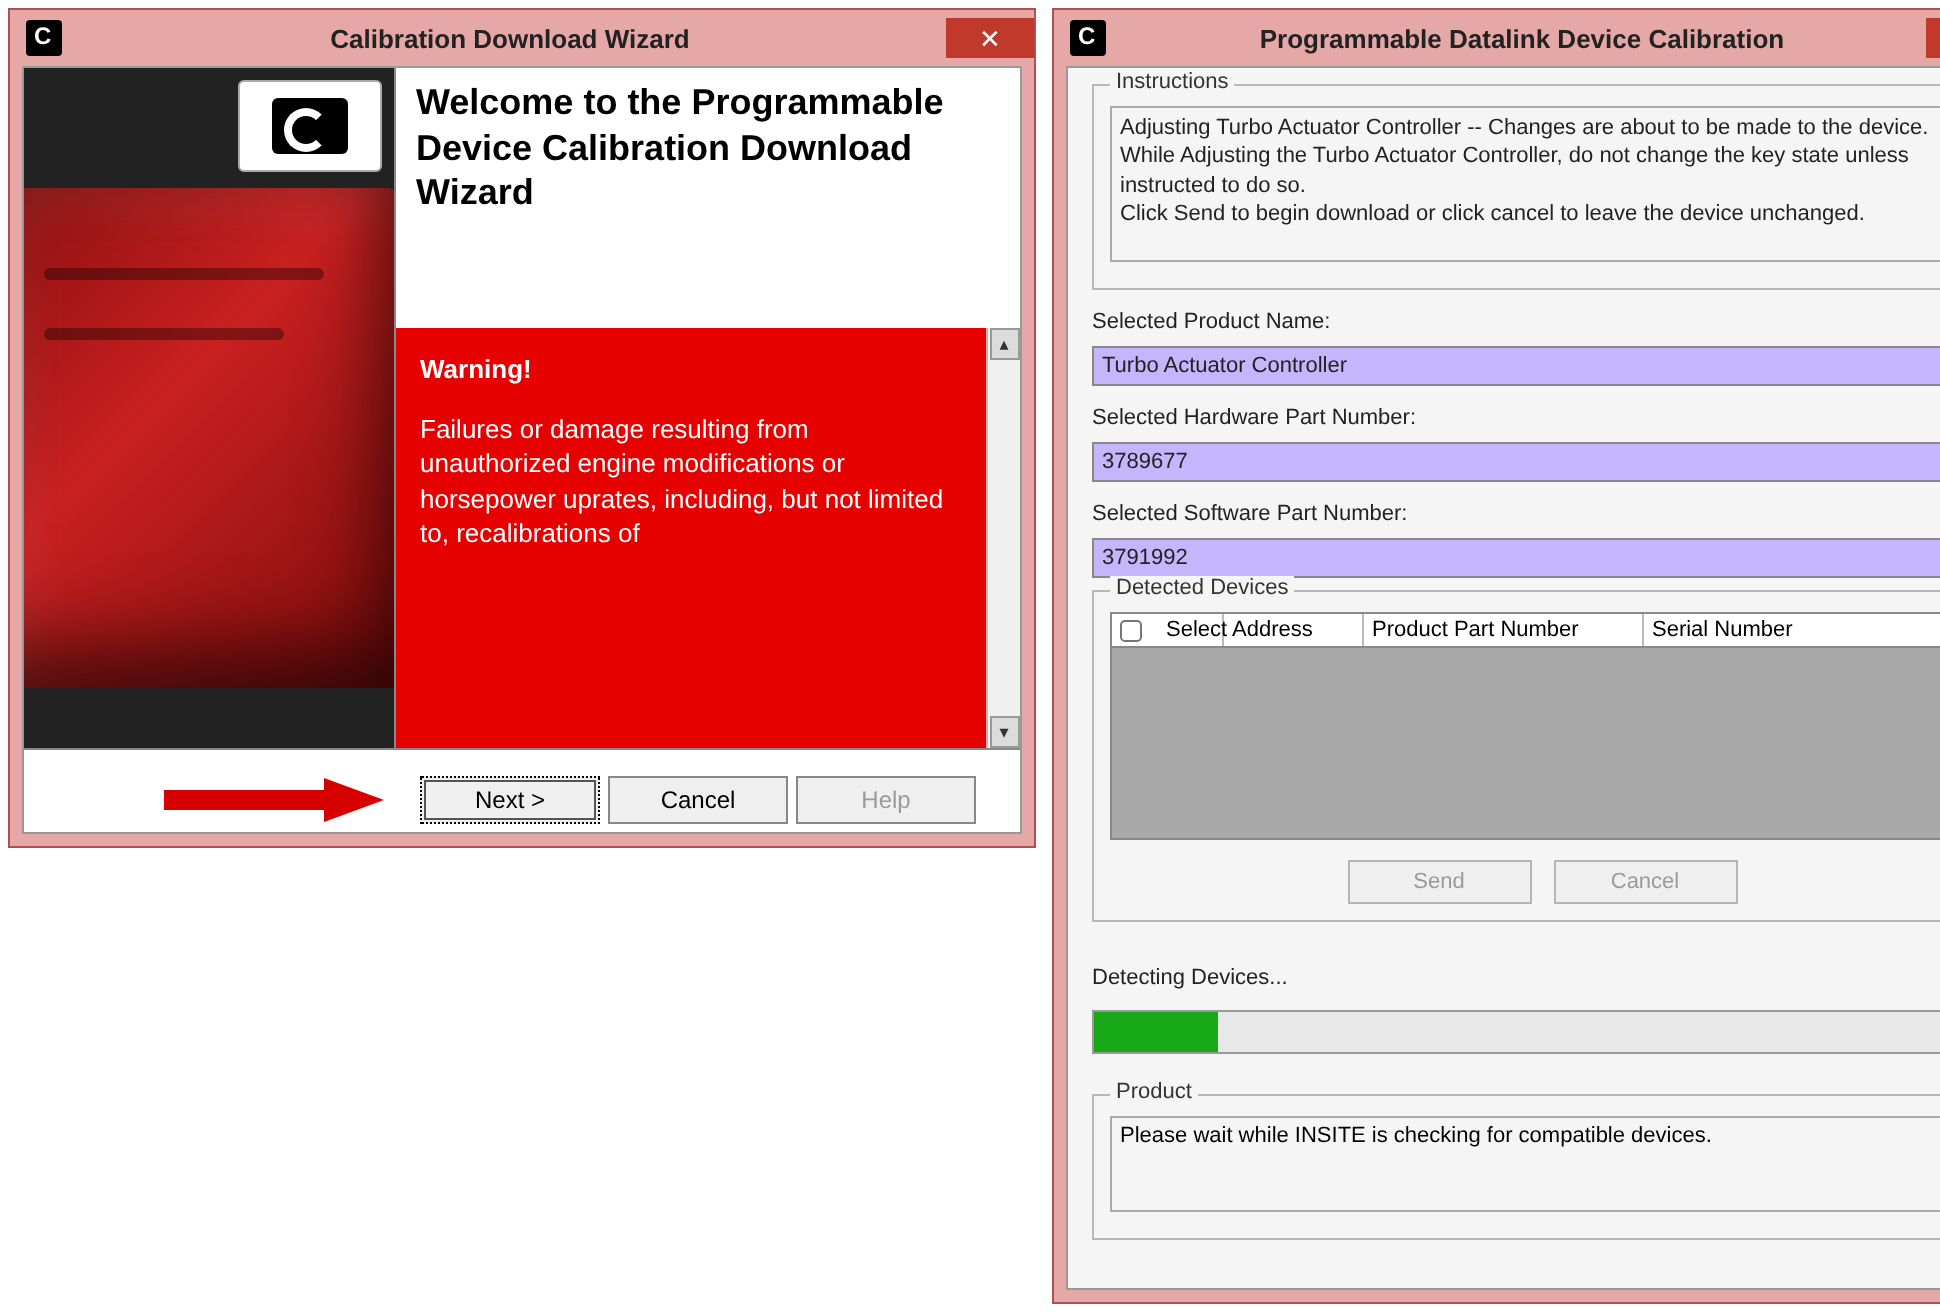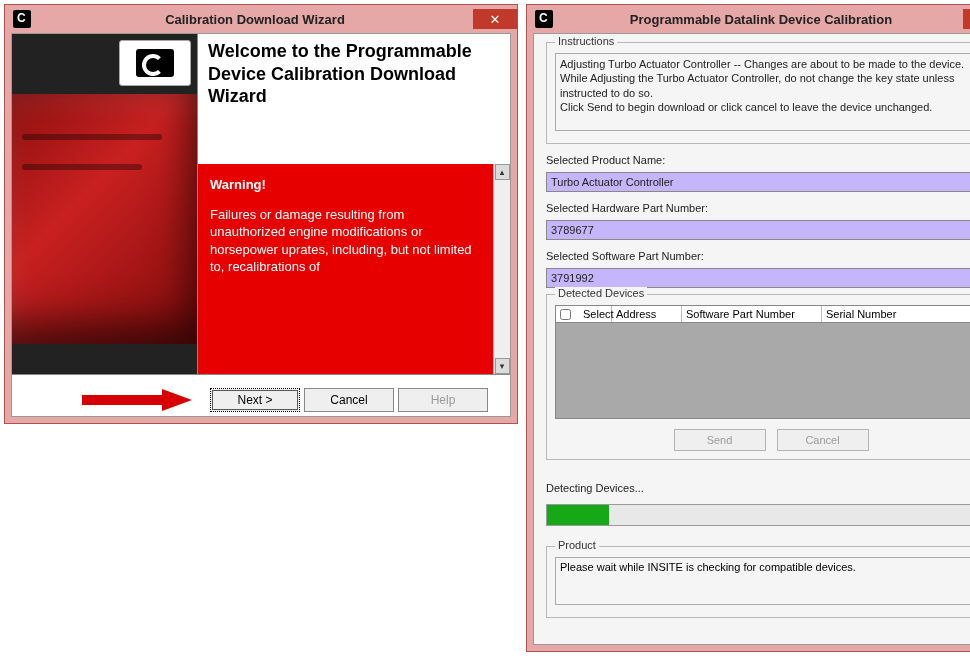--- a/index.html
+++ b/index.html
@@ -395,21 +395,21 @@
     <input class="fieldinput" readonly="" value="3791992" style="">
 
     <div class="groupbox devbox">
       <span class="legend">Detected Devices</span>
       <div class="dev-head">
         <div>
           <input type="checkbox" style="">
           <span>Select</span>
         </div>
         <div>Address</div>
-        <div>Software Part Number</div>
+        <div>Product Part Number</div>
         <div>Serial Number</div>
       </div>
       <div class="dev-body"></div>
       <div class="dev-btns">
         <button disabled="">Send</button>
         <button disabled="">Cancel</button>
       </div>
     </div>
 
     <div class="detecting">Detecting Devices...</div>

